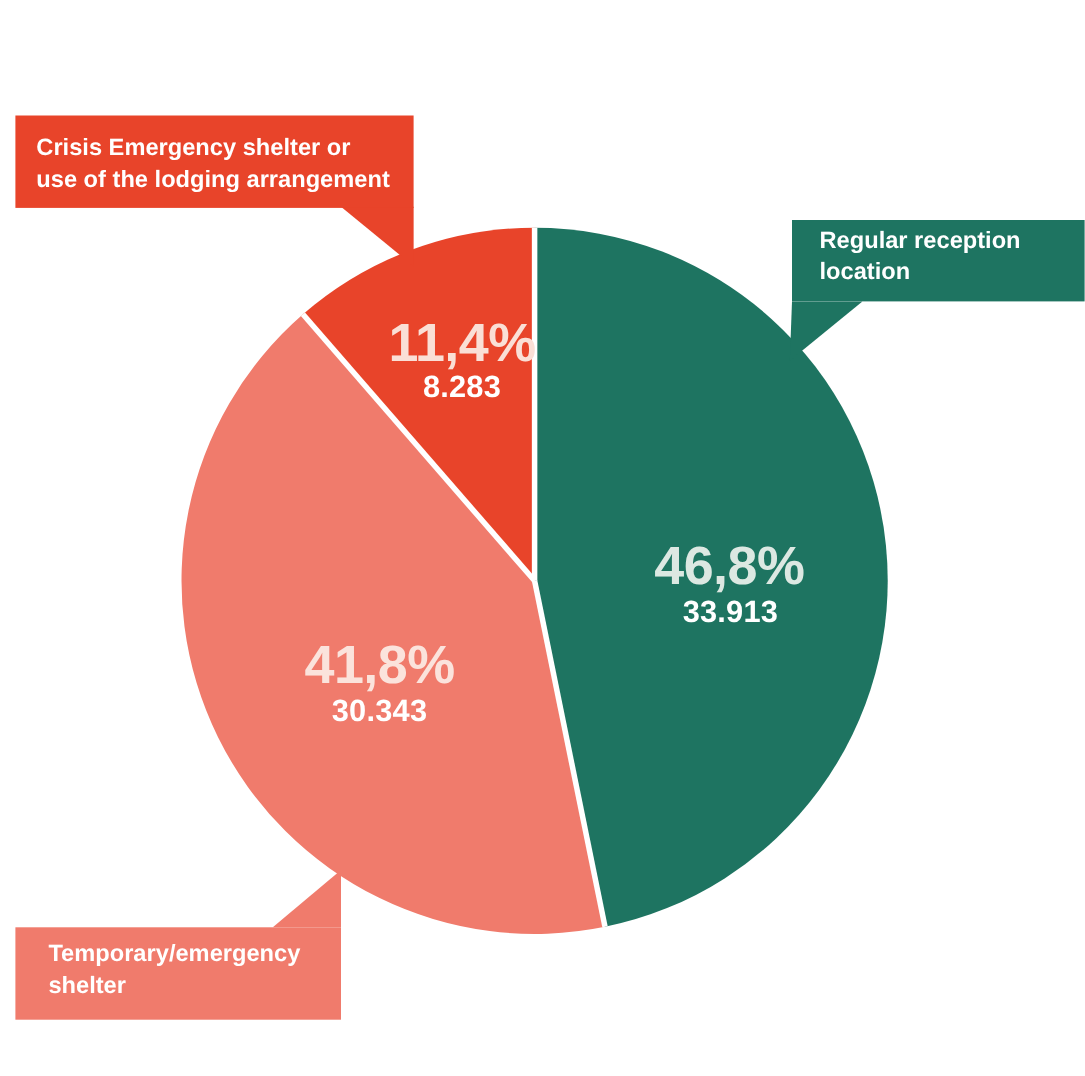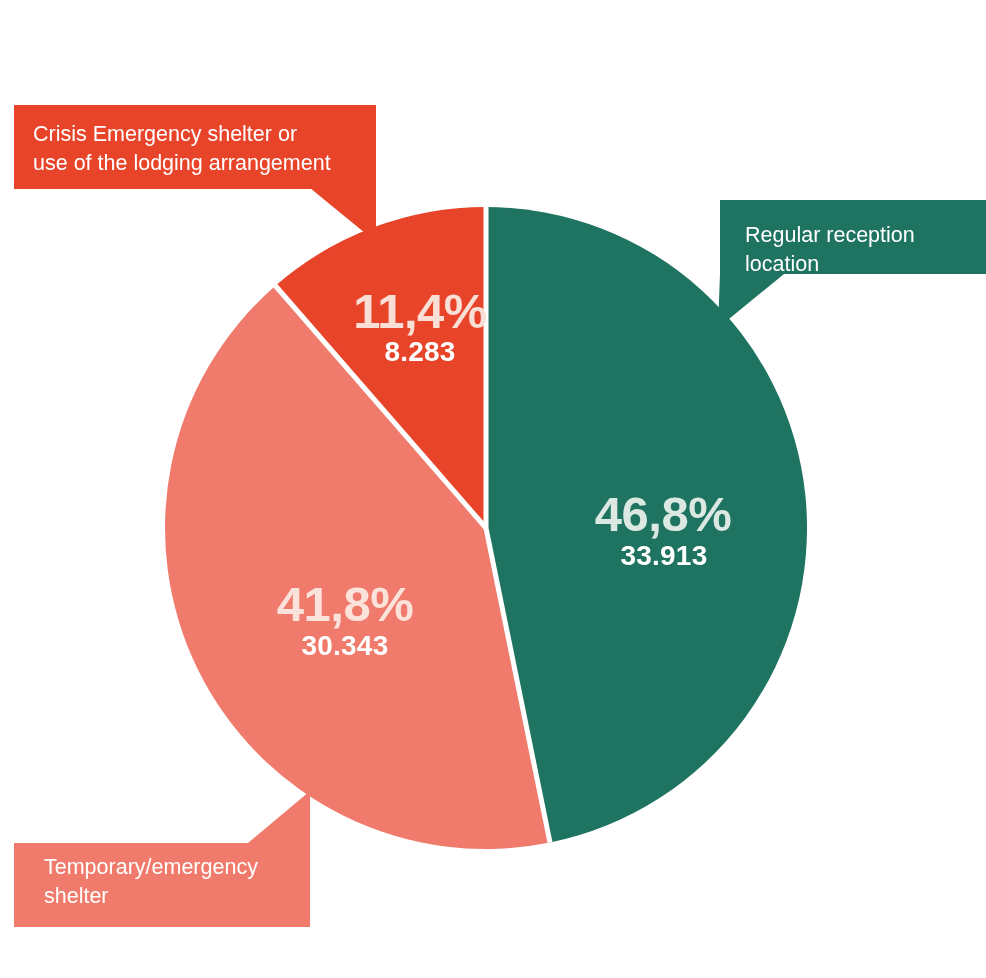--- a/index.html
+++ b/index.html
@@ -49,42 +49,42 @@
   }
 
   
   .callout {
     position: absolute;
     box-sizing: border-box;
     color: #ffffff;
     font-family: "Liberation Sans", sans-serif;
     font-size: 21.5px;
     line-height: 29px;
-    font-weight: 400;
+    font-weight: 700;
   }
   .callout .callout-text {
     display: block;
     white-space: pre-line;
   }
 
   #callout-crisis {
     left: 14px;
     top: 105px;
     width: 362px;
     height: 84px;
     background: #E8442A;
     padding: 15px 18px 0 19px;
   }
   #callout-regular {
     left: 720px;
     top: 200px;
     width: 266px;
     height: 74px;
     background: #1E7461;
-    padding: 21px 10px 0 25px;
+    padding: 4px 10px 0 25px;
   }
   #callout-temporary {
     left: 14px;
     top: 843px;
     width: 296px;
     height: 84px;
     background: #F07B6C;
     padding: 10px 10px 0 30px;
   }
 

